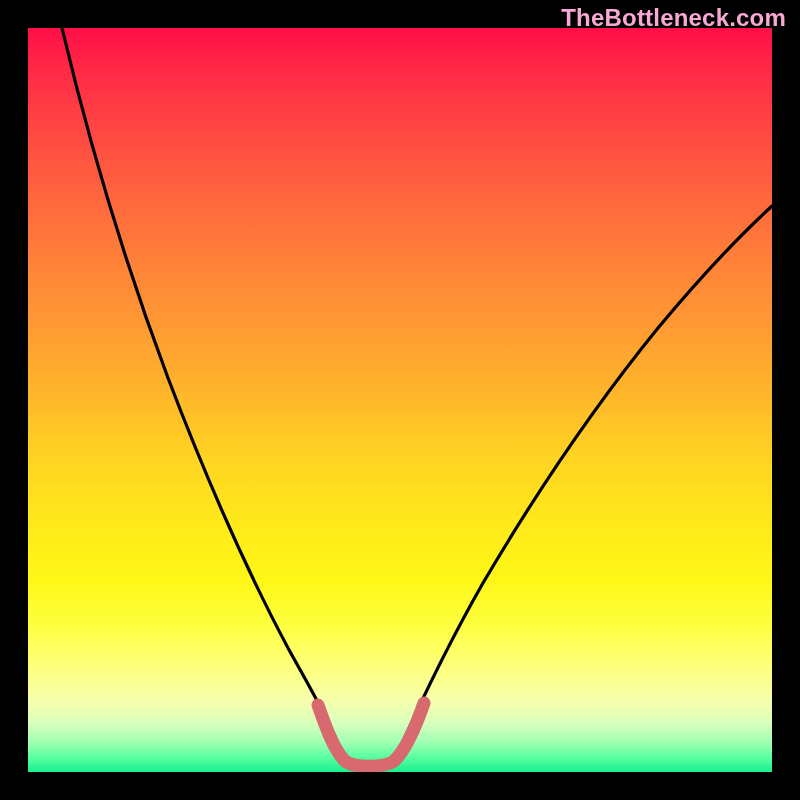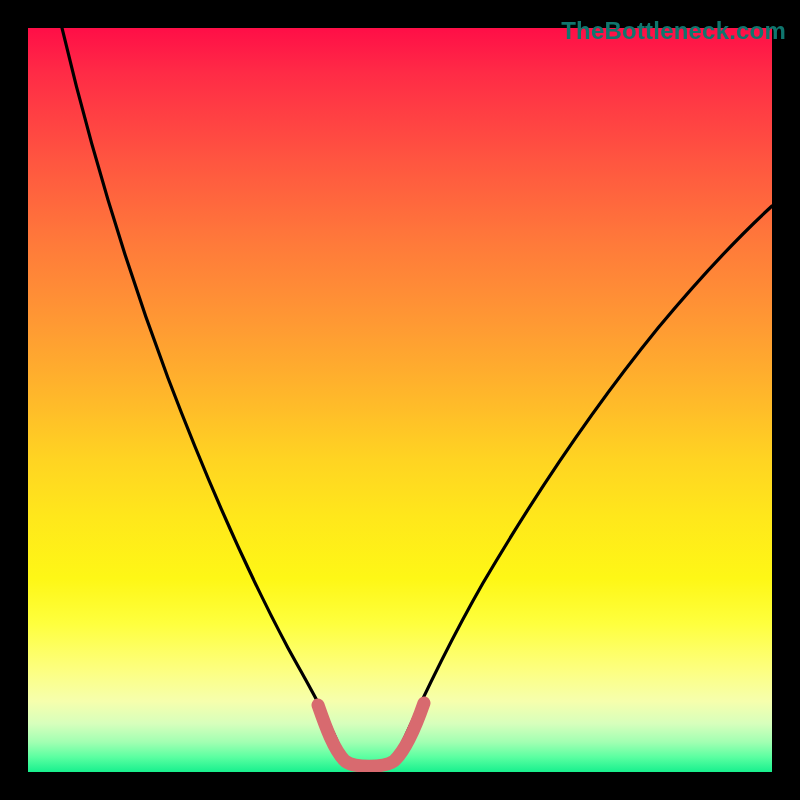--- a/index.html
+++ b/index.html
@@ -12,23 +12,23 @@
     font-family: Arial, Helvetica, sans-serif;
   }
   .frame {
     position: relative;
     width: 800px;
     height: 800px;
     background: #000;
   }
   .watermark {
     position: absolute;
-    top: 17px;
+    top: 4px;
     right: 14px;
-    color: #0f766e;
+    color: #f9a8d4;
     font-size: 24px;
     font-weight: 600;
     letter-spacing: 0.2px;
     z-index: 4;
   }
   .plot {
     position: absolute;
     left: 28px;
     top: 28px;
     width: 744px;

